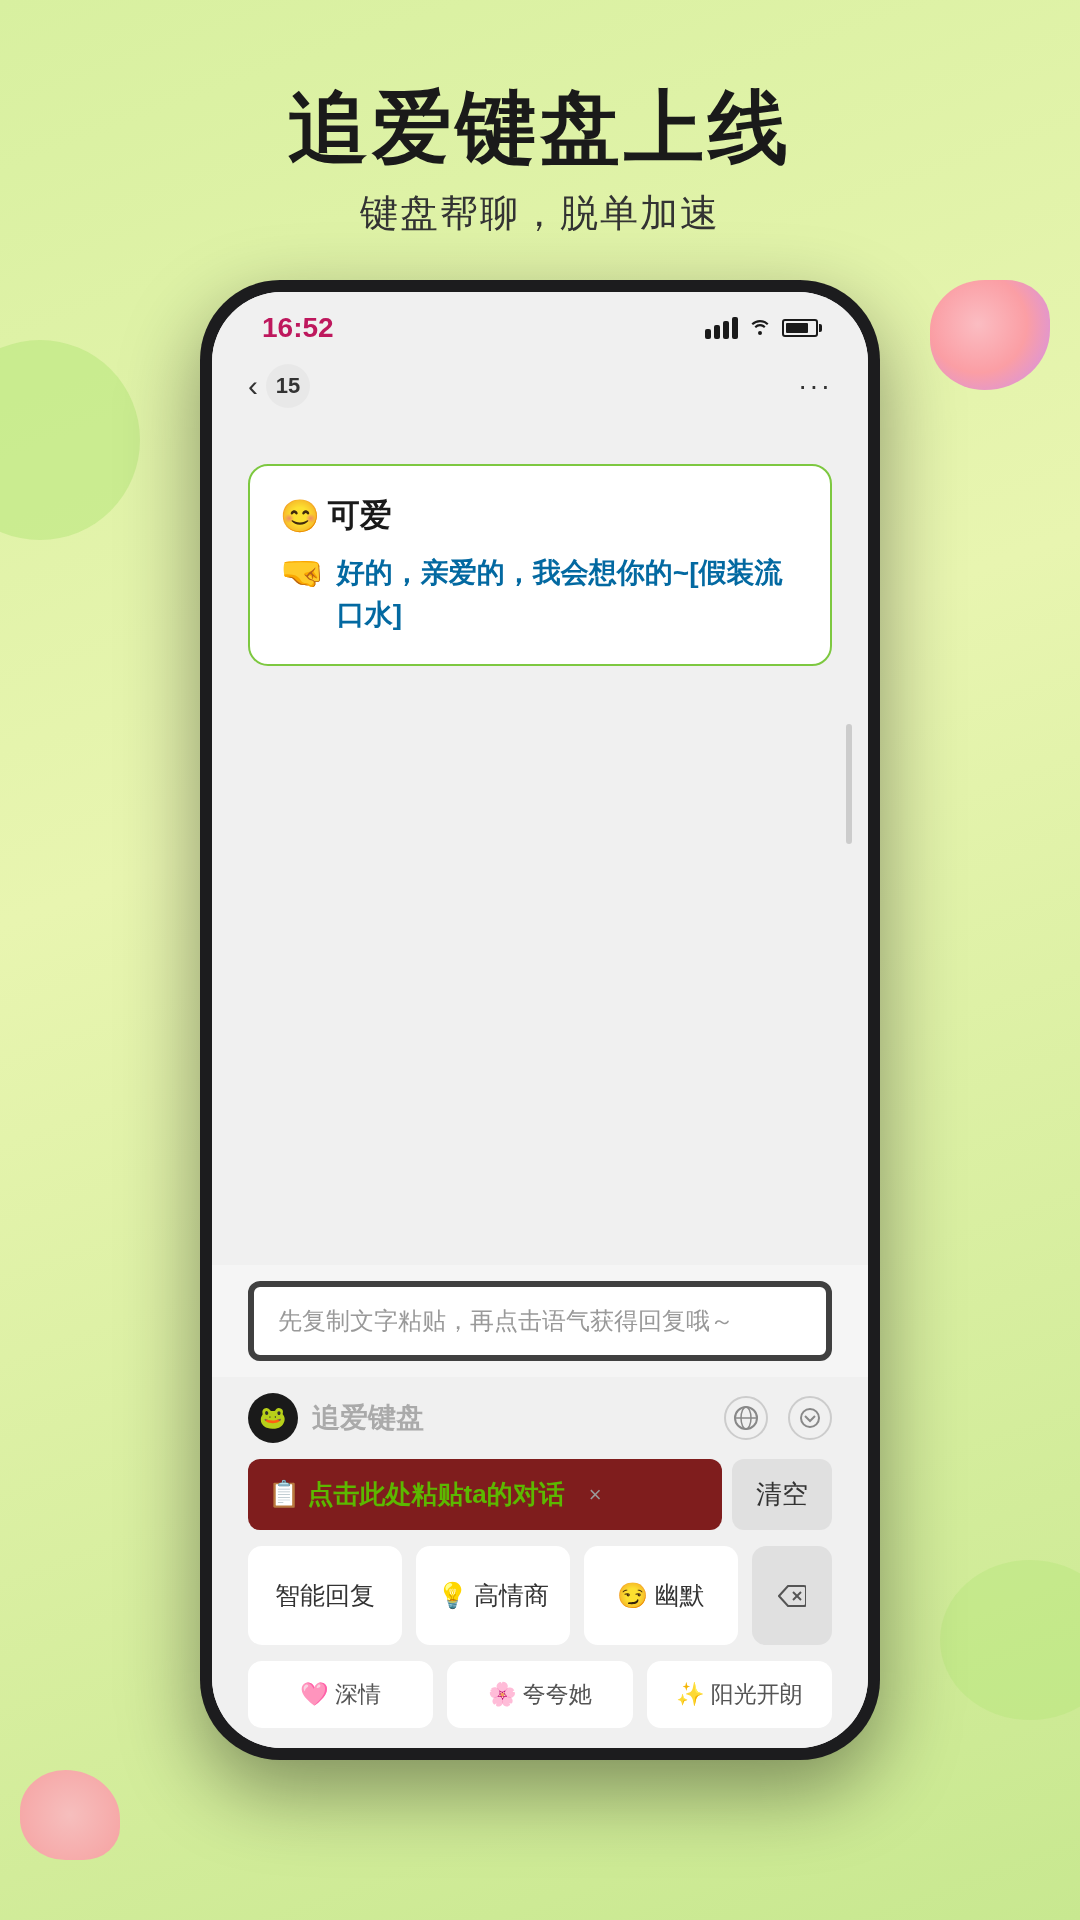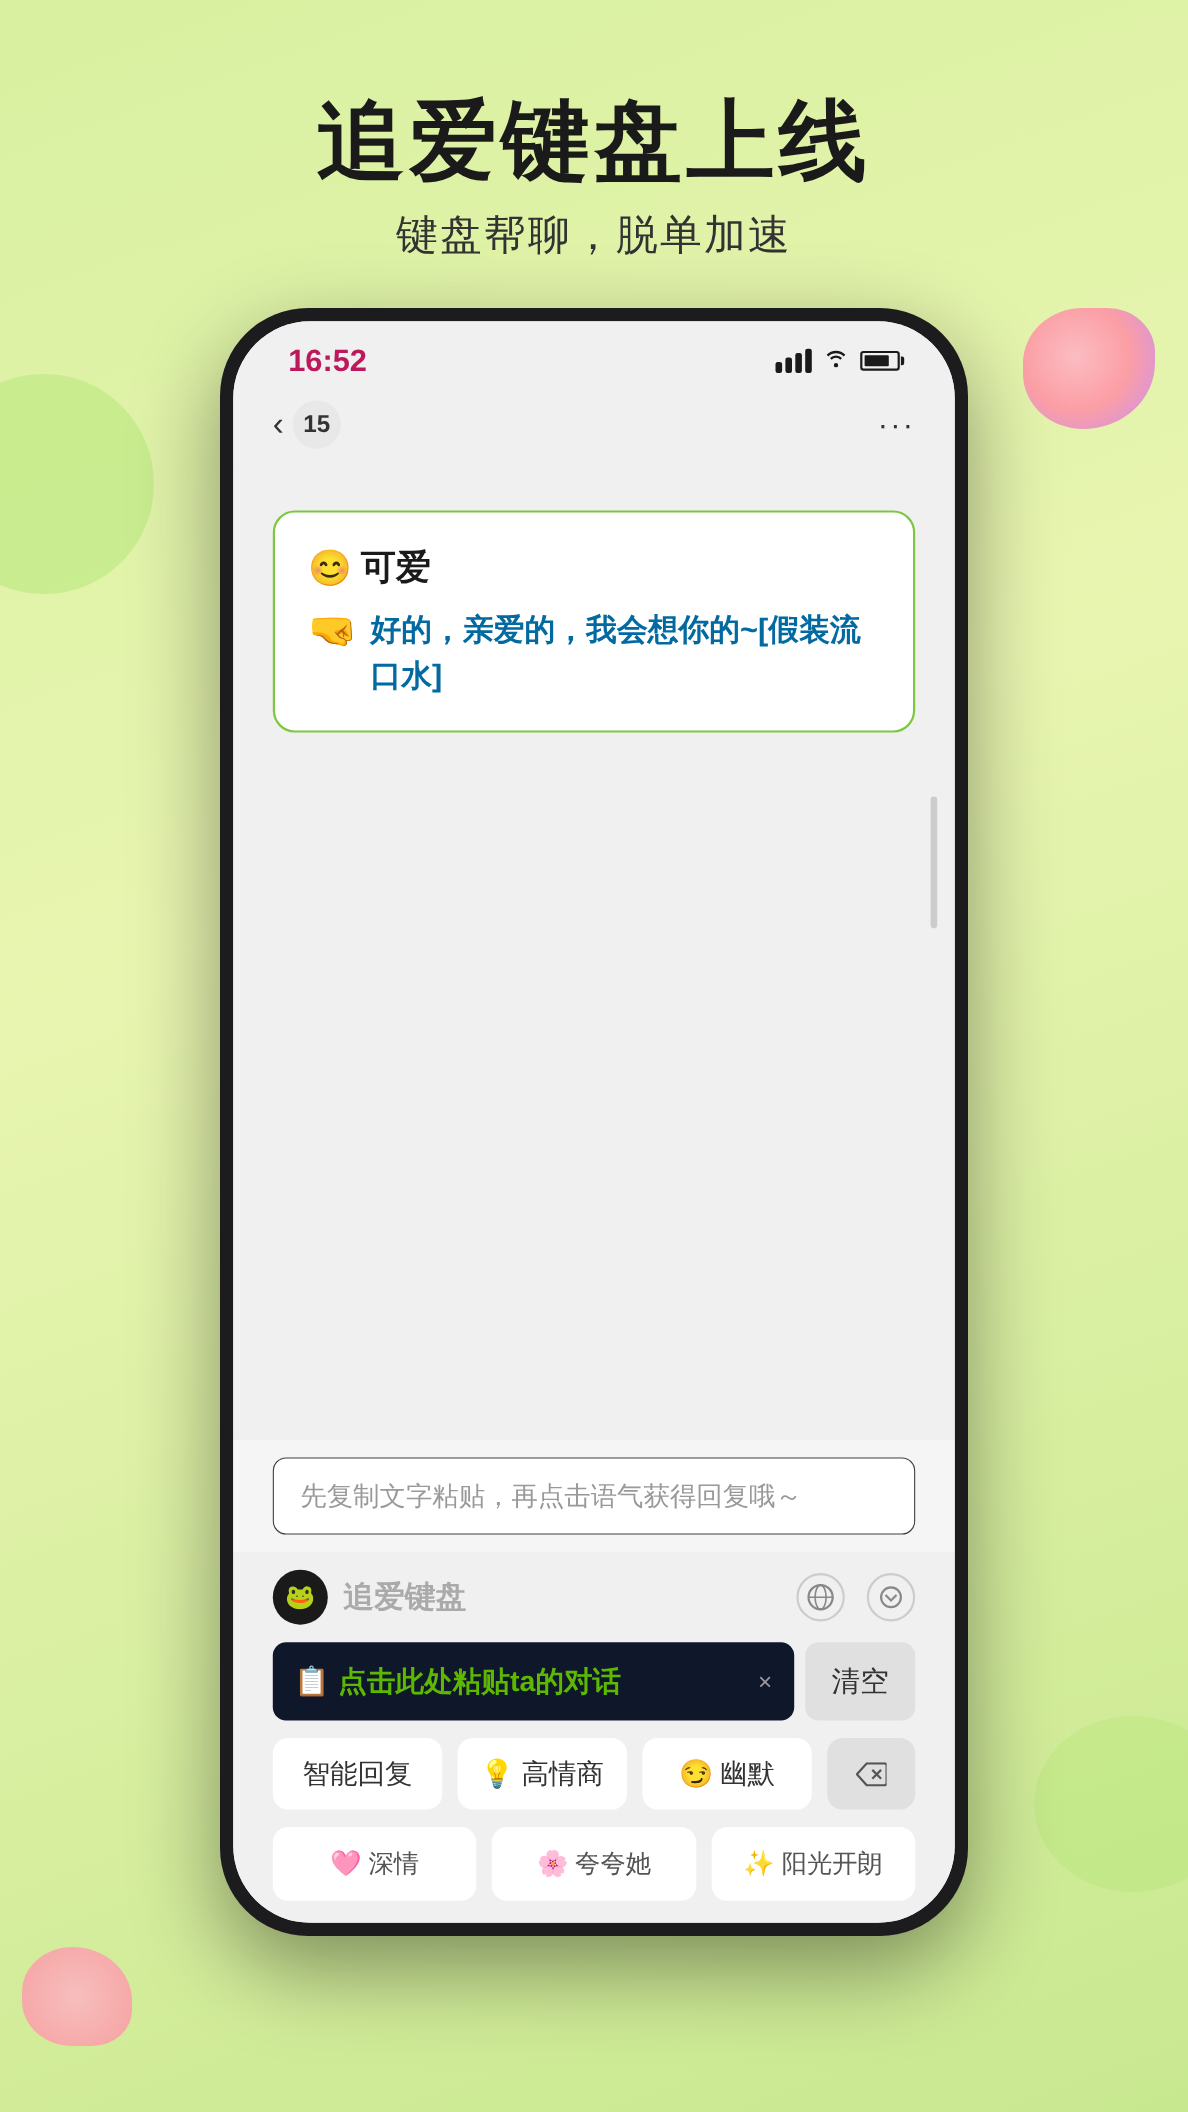--- a/index.html
+++ b/index.html
@@ -283,21 +283,21 @@
       background: #f5f5f5;
       padding: 16px 36px;
       flex-shrink: 0;
     }
     .input-field {
       background: white;
       border-radius: 12px;
       padding: 18px 24px;
       font-size: 24px;
       color: #999;
-      border: 1px solid #404040;
+      border: 6px solid #404040;
     }
 
     
     .keyboard-section {
       background: #f0f0f0;
       flex-shrink: 0;
       padding: 0 0 20px;
     }
     .keyboard-header {
       display: flex;
@@ -339,26 +339,25 @@
 
     
     .paste-banner {
       display: flex;
       align-items: center;
       margin: 0 36px 16px;
       gap: 10px;
     }
     .paste-text-area {
       flex: 1;
-      background: #0f172a;
+      background: #7f1d1d;
       border-radius: 12px;
       padding: 18px 20px;
       display: flex;
       align-items: center;
-      justify-content: space-between;
       gap: 24px;
     }
     .paste-label {
       font-size: 26px;
       font-weight: 700;
       color: #5cb800;
       display: flex;
       align-items: center;
       gap: 8px;
     }
@@ -380,21 +379,21 @@
     .quick-replies {
       display: flex;
       gap: 14px;
       padding: 0 36px;
       margin-bottom: 16px;
     }
     .quick-btn {
       flex: 1;
       background: white;
       border-radius: 14px;
-      padding: 16px 10px;
+      padding: 33px 10px;
       text-align: center;
       font-size: 25px;
       color: #333;
       font-weight: 500;
       display: flex;
       align-items: center;
       justify-content: center;
       gap: 6px;
     }
     .quick-btn.delete {

